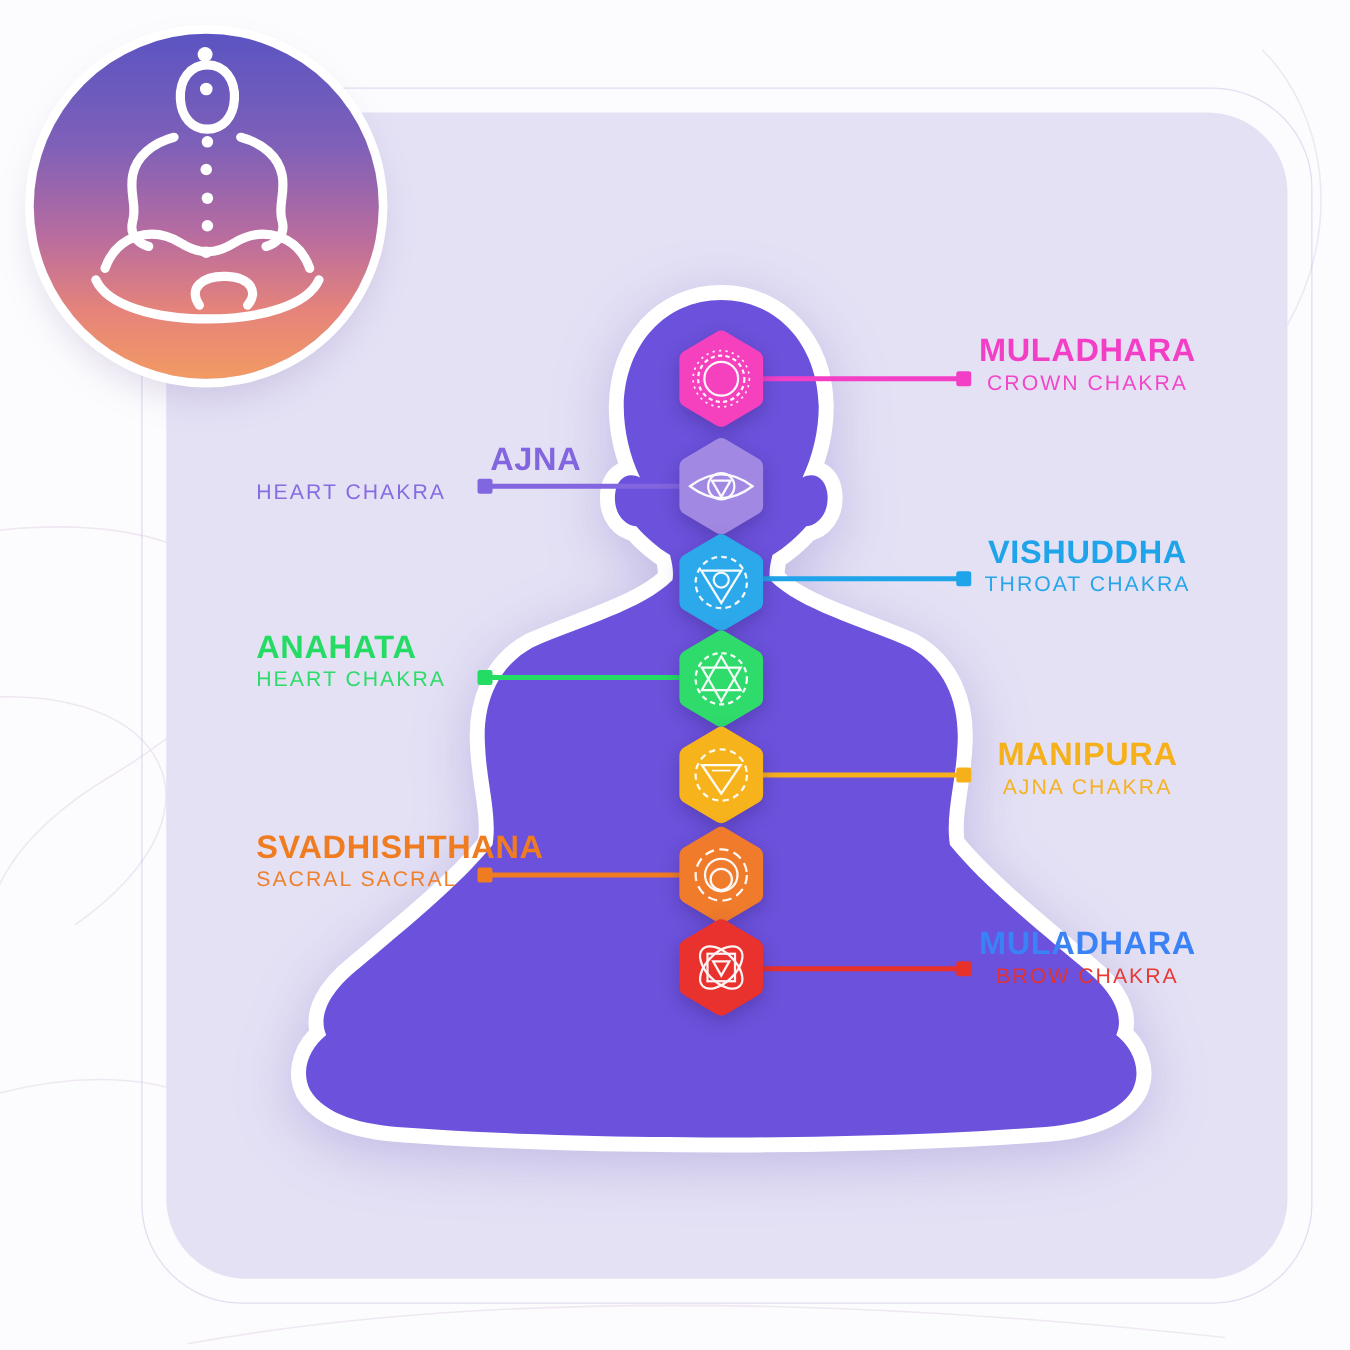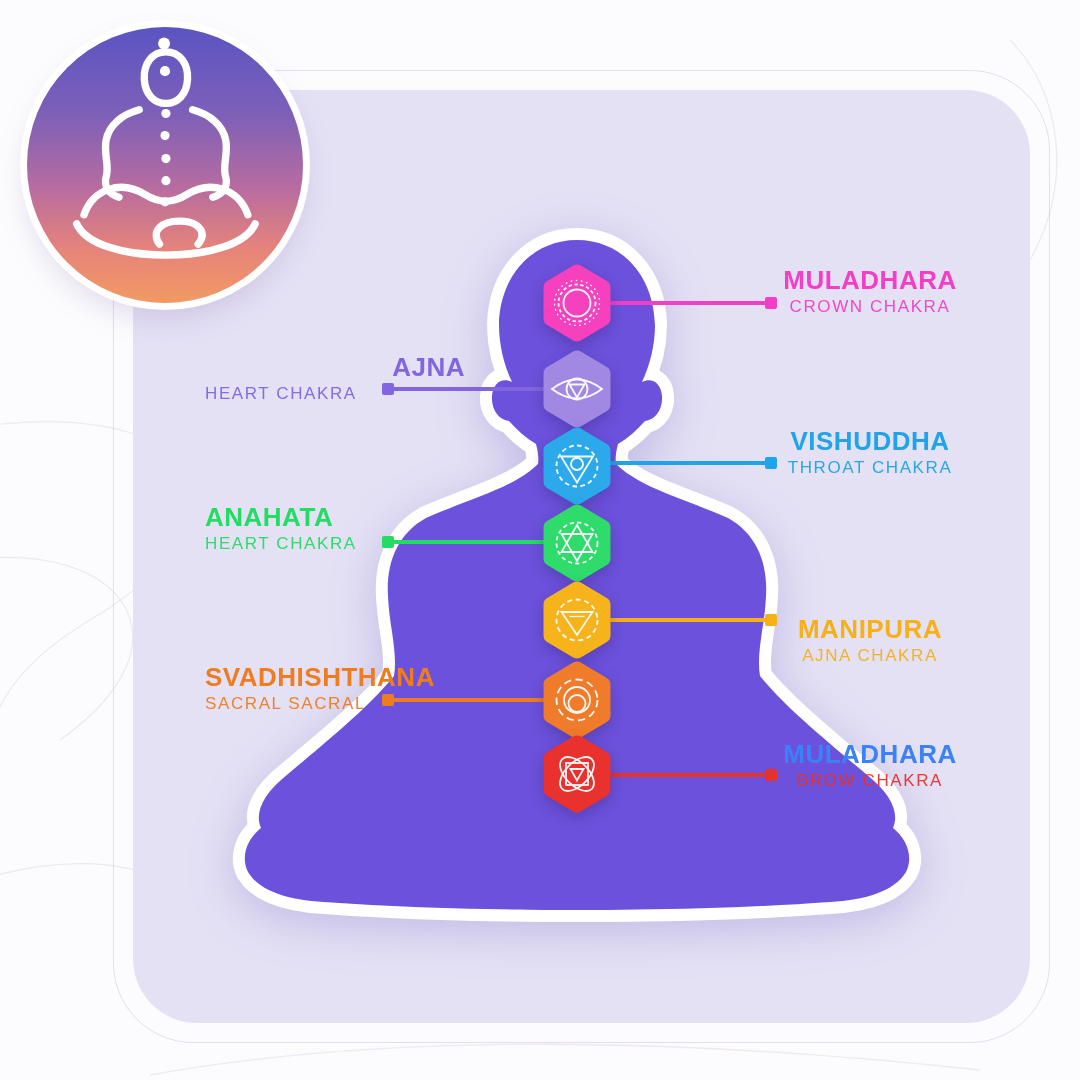--- a/index.html
+++ b/index.html
@@ -216,21 +216,21 @@
 <div class="label right" style="top:427px">
   <div class="title" style="color: rgb(31, 163, 233);">VISHUDDHA</div>
   <div class="subtitle" style="color: rgb(31, 163, 233);">THROAT CHAKRA</div>
 </div>
 
 <div class="label left" style="top:503px">
   <div class="title" style="color: rgb(36, 220, 99);">ANAHATA</div>
   <div class="subtitle" style="color: rgb(36, 220, 99);">HEART CHAKRA</div>
 </div>
 
-<div class="label right" style="top:615px">
+<div class="label right" style="top:589px">
   <div class="title" style="color: rgb(246, 176, 26);">MANIPURA</div>
   <div class="subtitle" style="color: rgb(246, 176, 26);">AJNA CHAKRA</div>
 </div>
 
 <div class="label left" style="top:663px">
   <div class="title" style="color: rgb(240, 124, 34);">SVADHISHTHANA</div>
   <div class="subtitle" style="color: rgb(240, 124, 34);">SACRAL SACRAL</div>
 </div>
 
 <div class="label right" style="top:740px">

